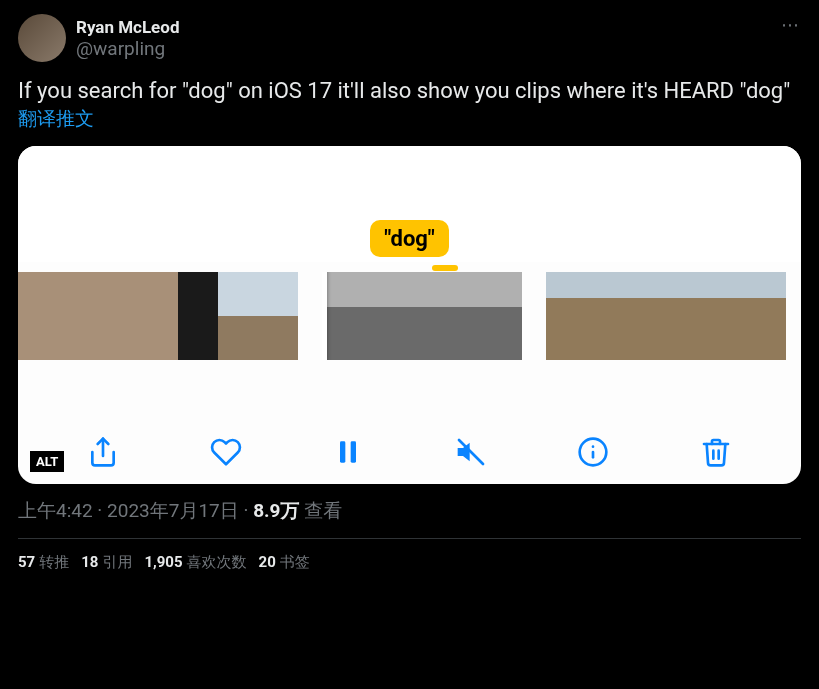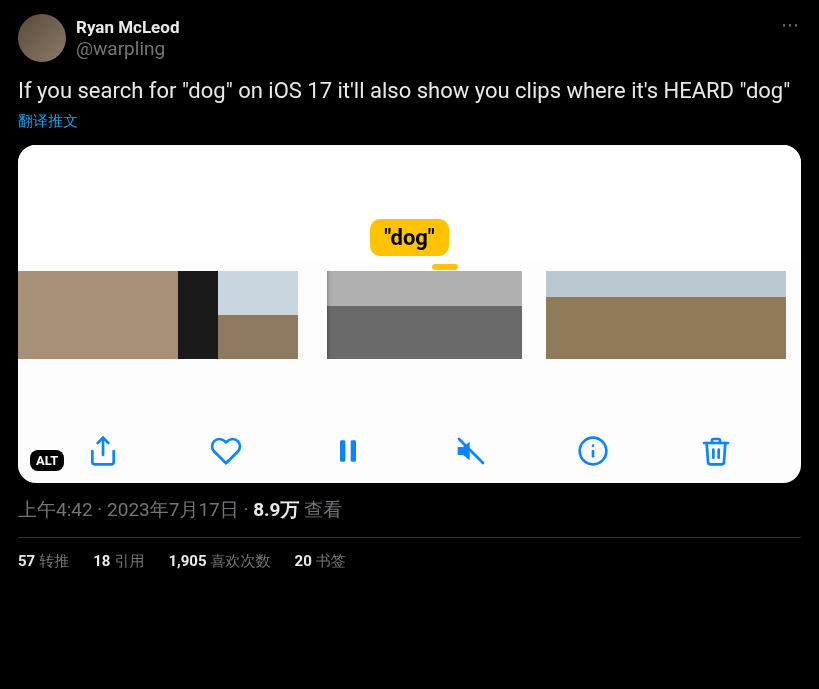--- a/index.html
+++ b/index.html
@@ -30,22 +30,22 @@
   .handle { font-size: 19px; color: #71767b; }
   .more { position: absolute; right: 0; top: 0; color: #71767b; font-size: 18px; letter-spacing: 2px; cursor: pointer; }
   .tweet-text {
     margin-top: 14px;
     font-size: 22px;
     line-height: 1.35;
     color: #e7e9ea;
   }
   .translate-link {
     display: inline-block;
-    margin-top: 6px;
-    font-size: 15px;
+    margin-top: 0;
+    font-size: 19px;
     color: #1d9bf0;
     cursor: pointer;
     font-family: Liberation Mono, monospace;
   }
   .media-card {
     margin-top: 14px;
     background: #fdfdfd;
     border-radius: 18px;
     overflow: hidden;
     position: relative;
@@ -134,37 +134,37 @@
   .ctrl svg { width: 32px; height: 32px; }
   .alt-badge {
     position: absolute;
     left: 12px;
     bottom: 12px;
     background: #000;
     color: #fff;
     font-size: 13px;
     font-weight: 700;
     padding: 3px 6px;
-    border-radius: 8px;
+    border-radius: 0;
     cursor: pointer;
   }
   .meta {
     margin-top: 14px;
     color: #71767b;
     font-size: 19px;
   }
   .meta .views-count { color: #e7e9ea; font-weight: 700; }
   .divider {
     border: none;
     border-top: 1px solid #2f3336;
     margin-top: 14px;
   }
   .stats {
     display: flex;
-    gap: 24px;
+    gap: 12px;
     margin-top: 14px;
     font-size: 15px;
     color: #71767b;
   }
   .stats .num { color: #e7e9ea; font-weight: 700; margin-right: 4px; }
 </style>
 </head>
 <body>
 
 

